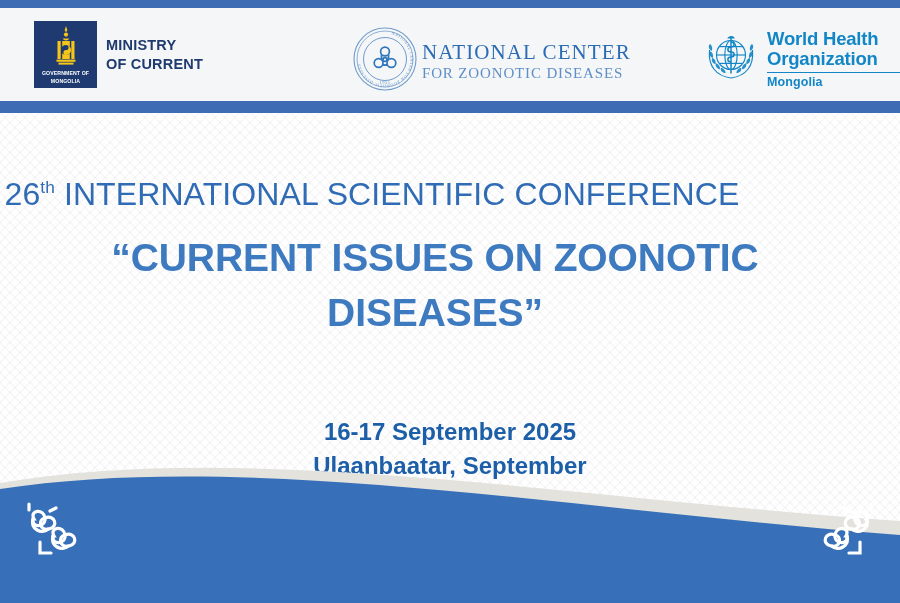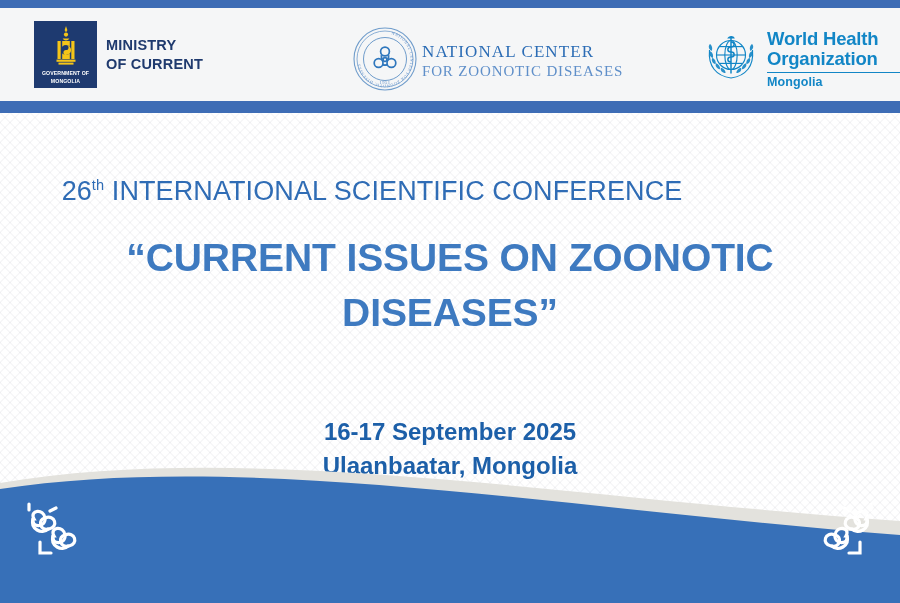--- a/index.html
+++ b/index.html
@@ -113,21 +113,21 @@
   .ncz {
     position: absolute;
     left: 352px; top: 18px;
     display: flex;
     align-items: center;
     gap: 4px;
   }
   .ncz-text { line-height: 1.05; }
   .ncz-l1 {
     font-family: "Liberation Serif", serif;
-    font-size: 17px;
+    font-size: 21px;
     letter-spacing: 1.1px;
     color: #2b6cb5;
   }
   .ncz-l2 {
     font-family: "Liberation Serif", serif;
     font-size: 15px;
     letter-spacing: .85px;
     color: #5f8fc9;
     margin-top: 3px;
   }
@@ -159,33 +159,33 @@
     color: #1286c6;
     letter-spacing: .1px;
   }
 
   
   .conf-line {
     position: absolute;
     left: 0; top: 176px;
     width: 744px;
     text-align: center;
-    font-size: 27px;
+    font-size: 32px;
     color: #2f6cb5;
     letter-spacing: .1px;
     white-space: nowrap;
   }
   .conf-line sup {
     font-size: 0.54em;
     vertical-align: super;
     line-height: 0;
   }
   .headline {
     position: absolute;
-    left: 60px; top: 230px;
+    left: 45px; top: 230px;
     width: 780px;
     text-align: center;
     font-size: 39px;
     font-weight: bold;
     color: #3e7ac0;
     line-height: 1.42;
     letter-spacing: -.1px;
   }
   .when {
     position: absolute;
@@ -330,21 +330,21 @@
     </div>
 
   </div>
 
   <div class="conf-line"><span>26</span><sup>th</sup><span> INTERNATIONAL SCIENTIFIC CONFERENCE</span></div>
 
   <div class="headline">“CURRENT ISSUES ON ZOONOTIC DISEASES”</div>
 
   <div class="when">
     <div>16-17 September 2025</div>
-    <div>Ulaanbaatar, Mongolia</div>
+    <div>Ulaanbaatar, September</div>
   </div>
 
   <div class="bottom-art">
     <svg width="900" height="140" viewBox="0 0 900 140" preserveAspectRatio="none" aria-hidden="true">
 
       <path d="M0 20 C 250 -22, 560 34, 900 58 L900 140 L0 140 Z" fill="#e3e2dd"></path>
 
       <path d="M0 26 C 250 -12, 560 46, 900 72 L900 140 L0 140 Z" fill="#3770b8"></path>
     </svg>
 

